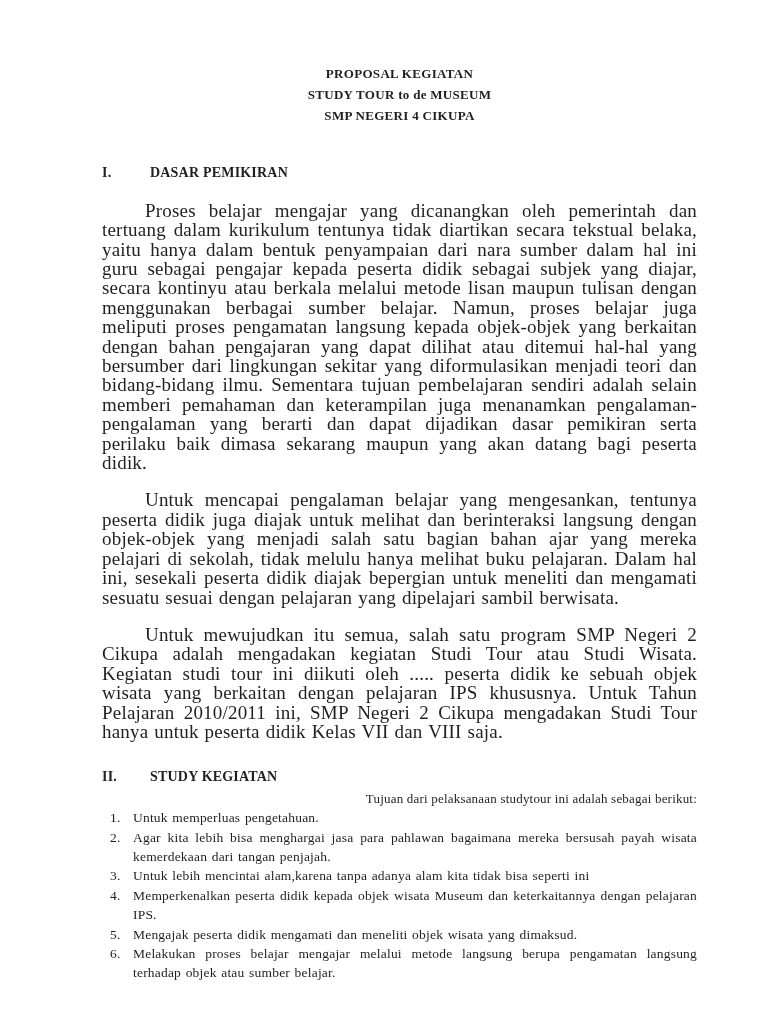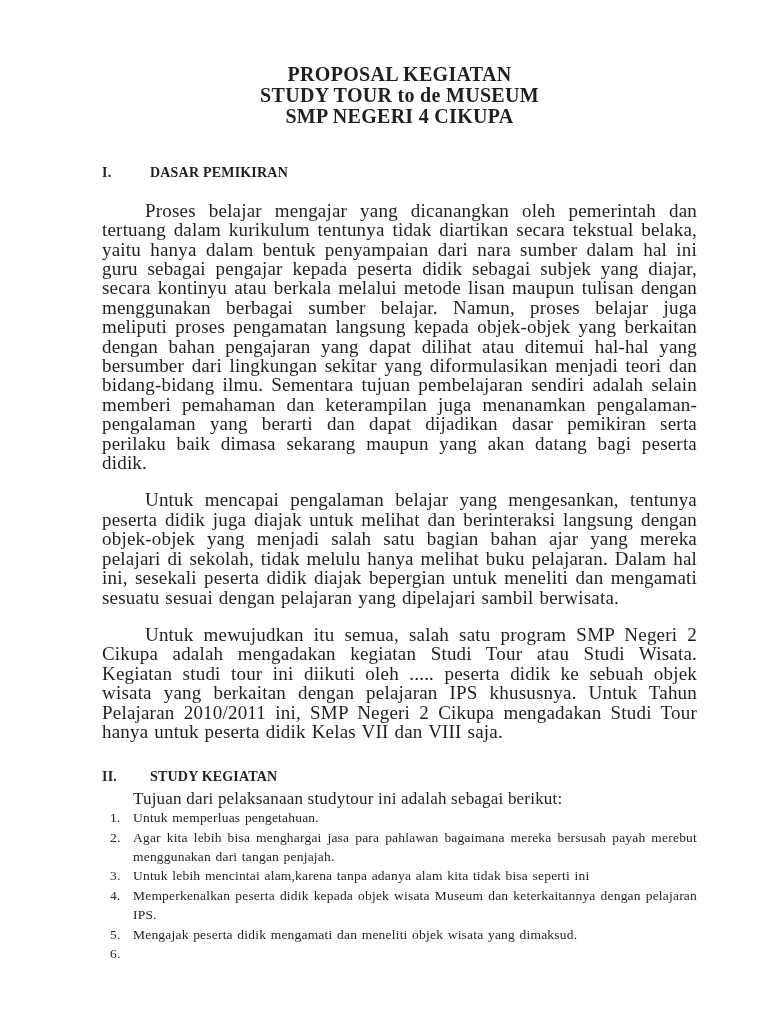--- a/index.html
+++ b/index.html
@@ -19,21 +19,21 @@
     left: 102px;
     width: 595px;
     font-family: "Liberation Serif", "DejaVu Serif", serif;
     color: #1f1f1f;
   }
   .title-block {
     margin-top: 64px;
   }
   .title-line {
     font-weight: bold;
-    font-size: 20px;
+    font-size: 13px;
     line-height: 20.8px;
     text-align: center;
     letter-spacing: 0.3px;
     white-space: nowrap;
   }
   .sec-head {
     display: flex;
     margin: 37px 0 0 0;
     font-size: 14px;
     font-weight: bold;
@@ -54,23 +54,24 @@
     text-indent: 43px;
     letter-spacing: 0.2px;
     word-spacing: 1px;
   }
   .mh11 { min-height: 213px; }
   .mh5  { min-height: 97px; }
   .mh3  { min-height: 58px; }
   p.intro {
     margin: 2px 0 0 0;
     padding-left: 31px;
-    font-size: 17px;
+    font-size: 13px;
     line-height: 19.4px;
     letter-spacing: 0.2px;
+    text-align: right;
   }
   ol.goals {
     margin: 0;
     padding: 0;
     list-style: none;
   }
   ol.goals li {
     position: relative;
     padding-left: 31px;
     font-size: 13.5px;
@@ -115,33 +116,34 @@
       <span>STUDY KEGIATAN</span>
     </h2>
     <p class="intro">Tujuan dari pelaksanaan studytour ini adalah sebagai berikut:</p>
     <ol class="goals">
       <li>
         <span class="num">1.</span>
         <span class="txt">Untuk memperluas pengetahuan.</span>
       </li>
       <li class="two">
         <span class="num">2.</span>
-        <span class="txt">Agar kita lebih bisa menghargai jasa para pahlawan bagaimana mereka bersusah payah merebut menggunakan dari tangan penjajah.</span>
+        <span class="txt">Agar kita lebih bisa menghargai jasa para pahlawan bagaimana mereka bersusah payah wisata kemerdekaan dari tangan penjajah.</span>
       </li>
       <li>
         <span class="num">3.</span>
         <span class="txt">Untuk lebih mencintai alam,karena tanpa adanya alam kita tidak bisa seperti ini</span>
       </li>
       <li class="two">
         <span class="num">4.</span>
         <span class="txt">Memperkenalkan peserta didik kepada objek wisata Museum dan keterkaitannya dengan pelajaran IPS.</span>
       </li>
       <li>
         <span class="num">5.</span>
         <span class="txt">Mengajak peserta didik mengamati dan meneliti objek wisata yang dimaksud.</span>
       </li>
       <li class="two">
         <span class="num">6.</span>
+        <span class="txt">Melakukan proses belajar mengajar melalui metode langsung berupa pengamatan langsung terhadap objek atau sumber belajar.</span>
       </li>
     </ol>
   </section>
 
 </div>
 
 </body></html>

